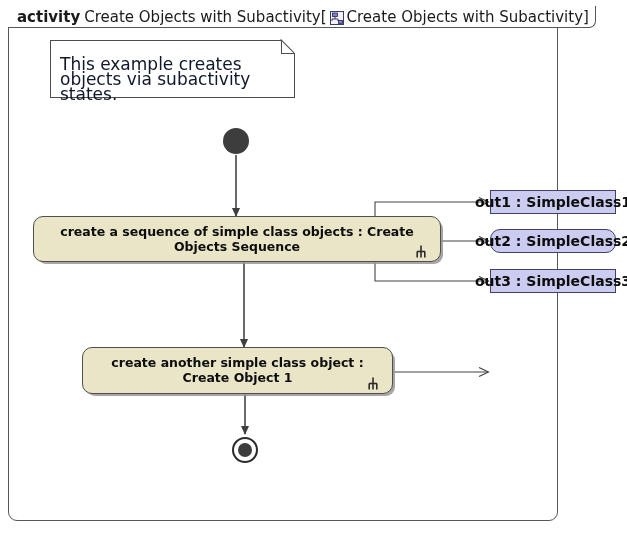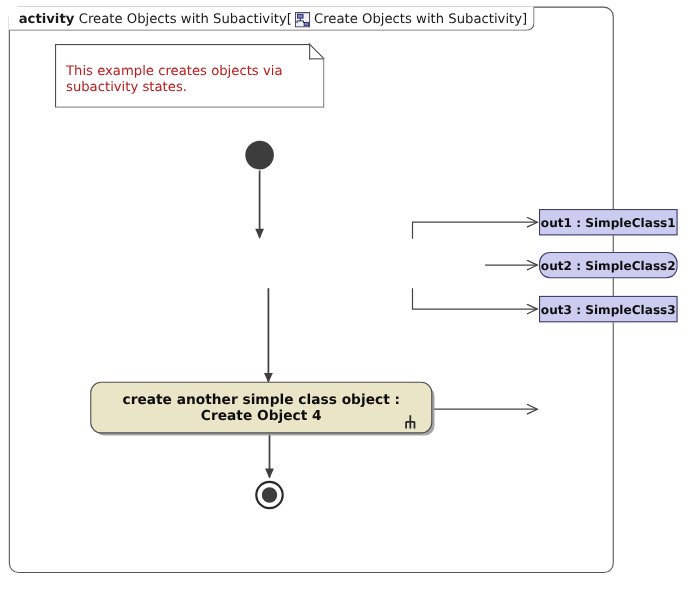--- a/index.html
+++ b/index.html
@@ -36,21 +36,21 @@
     left: 8px;
     top: 6px;
     height: 22px;
     border-right: 1px solid #575757;
     border-bottom: 1px solid #575757;
     box-sizing: border-box;
     padding: 0 6px 0 9px;
     display: flex;
     align-items: center;
     white-space: nowrap;
-    font-size: 12px;
+    font-size: 15px;
     color: #1a1a1a;
     background: #ffffff;
     border-bottom-right-radius: 7px;
   }
   .frame-tab .kw {
     font-weight: bold;
     margin-right: 4px;
   }
   .tab-icon {
     display: inline-block;
@@ -108,23 +108,23 @@
     width: 245px;
     height: 58px;
     background: #c9c9c9;
     z-index: -1;
   }
   .note-text {
     position: absolute;
     left: 10px;
     top: 17px;
     width: 225px;
-    font-size: 12px;
+    font-size: 17px;
     line-height: 15px;
-    color: #b91c1c;
+    color: #0f172a;
   }
 
   
   .initial-node {
     position: absolute;
     width: 26px;
     height: 26px;
     border-radius: 50%;
     background: #3d3d3d;
     left: 223px;
@@ -181,21 +181,21 @@
 
   .object-node {
     position: absolute;
     background: #ccccf0;
     border: 1px solid #40406b;
     box-sizing: border-box;
     height: 24px;
     display: flex;
     align-items: center;
     justify-content: center;
-    font-size: 11px;
+    font-size: 14px;
     font-weight: bold;
     color: #0d0d0d;
     white-space: nowrap;
   }
 
   
   .edges {
     position: absolute;
     left: 0;
     top: 0;
@@ -257,33 +257,44 @@
 
   <div class="note">
     <div class="note-shadow"></div>
     <div class="note-body"></div>
     <div class="note-fold"></div>
     <div class="note-text">This example creates objects via subactivity states.</div>
   </div>
 
   <div class="initial-node"></div>
 
-
-  <div class="action" style="left:82px; top:347px; width:311px; height:47px;">
-    <div class="action-label">create another simple class object : Create Object 4</div>
+  <div class="action" style="left:33px; top:216px; width:408px; height:46px;">
+    <div class="action-label">create a sequence of simple class objects : Create Objects Sequence</div>
     <span class="rake">
       <svg width="14" height="13" viewBox="0 0 14 13">
         <line x1="7" y1="0.5" x2="7" y2="12.5" stroke="#2b2b2b" stroke-width="1.6"></line>
         <line x1="3" y1="6.5" x2="11" y2="6.5" stroke="#2b2b2b" stroke-width="1.6"></line>
         <line x1="3.2" y1="6.5" x2="3.2" y2="12.5" stroke="#2b2b2b" stroke-width="1.6"></line>
         <line x1="10.8" y1="6.5" x2="10.8" y2="12.5" stroke="#2b2b2b" stroke-width="1.6"></line>
       </svg>
     </span>
   </div>
 
+  <div class="action" style="left:82px; top:347px; width:311px; height:47px;">
+    <div class="action-label">create another simple class object : Create Object 1</div>
+    <span class="rake">
+      <svg width="14" height="13" viewBox="0 0 14 13">
+        <line x1="7" y1="0.5" x2="7" y2="12.5" stroke="#2b2b2b" stroke-width="1.6"></line>
+        <line x1="3" y1="6.5" x2="11" y2="6.5" stroke="#2b2b2b" stroke-width="1.6"></line>
+        <line x1="3.2" y1="6.5" x2="3.2" y2="12.5" stroke="#2b2b2b" stroke-width="1.6"></line>
+        <line x1="10.8" y1="6.5" x2="10.8" y2="12.5" stroke="#2b2b2b" stroke-width="1.6"></line>
+      </svg>
+    </span>
+  </div>
+
   <div class="final-node">
     <div class="final-node-inner"></div>
   </div>
 
   <div class="object-node" style="left:490px; top:190px; width:126px;">out1 : SimpleClass1</div>
   <div class="object-node" style="left:490px; top:229px; width:126px;border-radius:10px;">out2 : SimpleClass2</div>
   <div class="object-node" style="left:490px; top:269px; width:126px;">out3 : SimpleClass3</div>
 
 </div>
 

